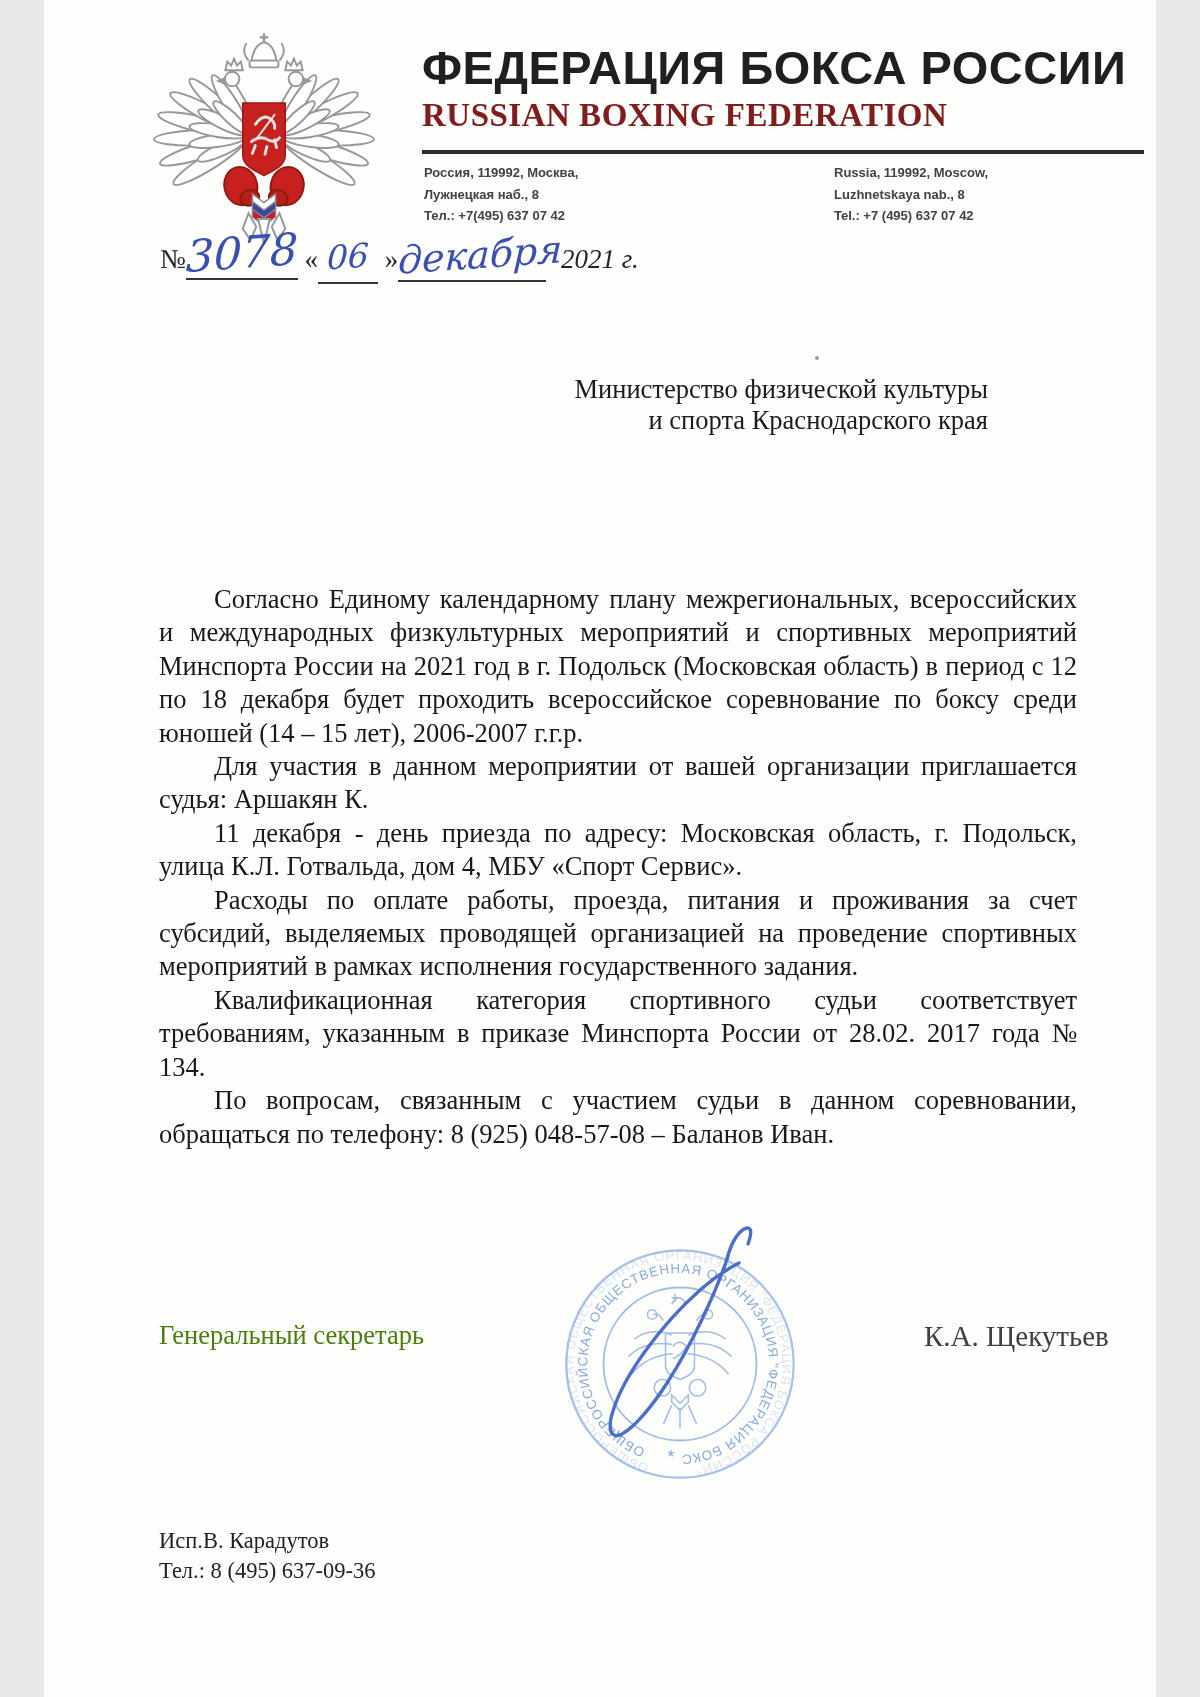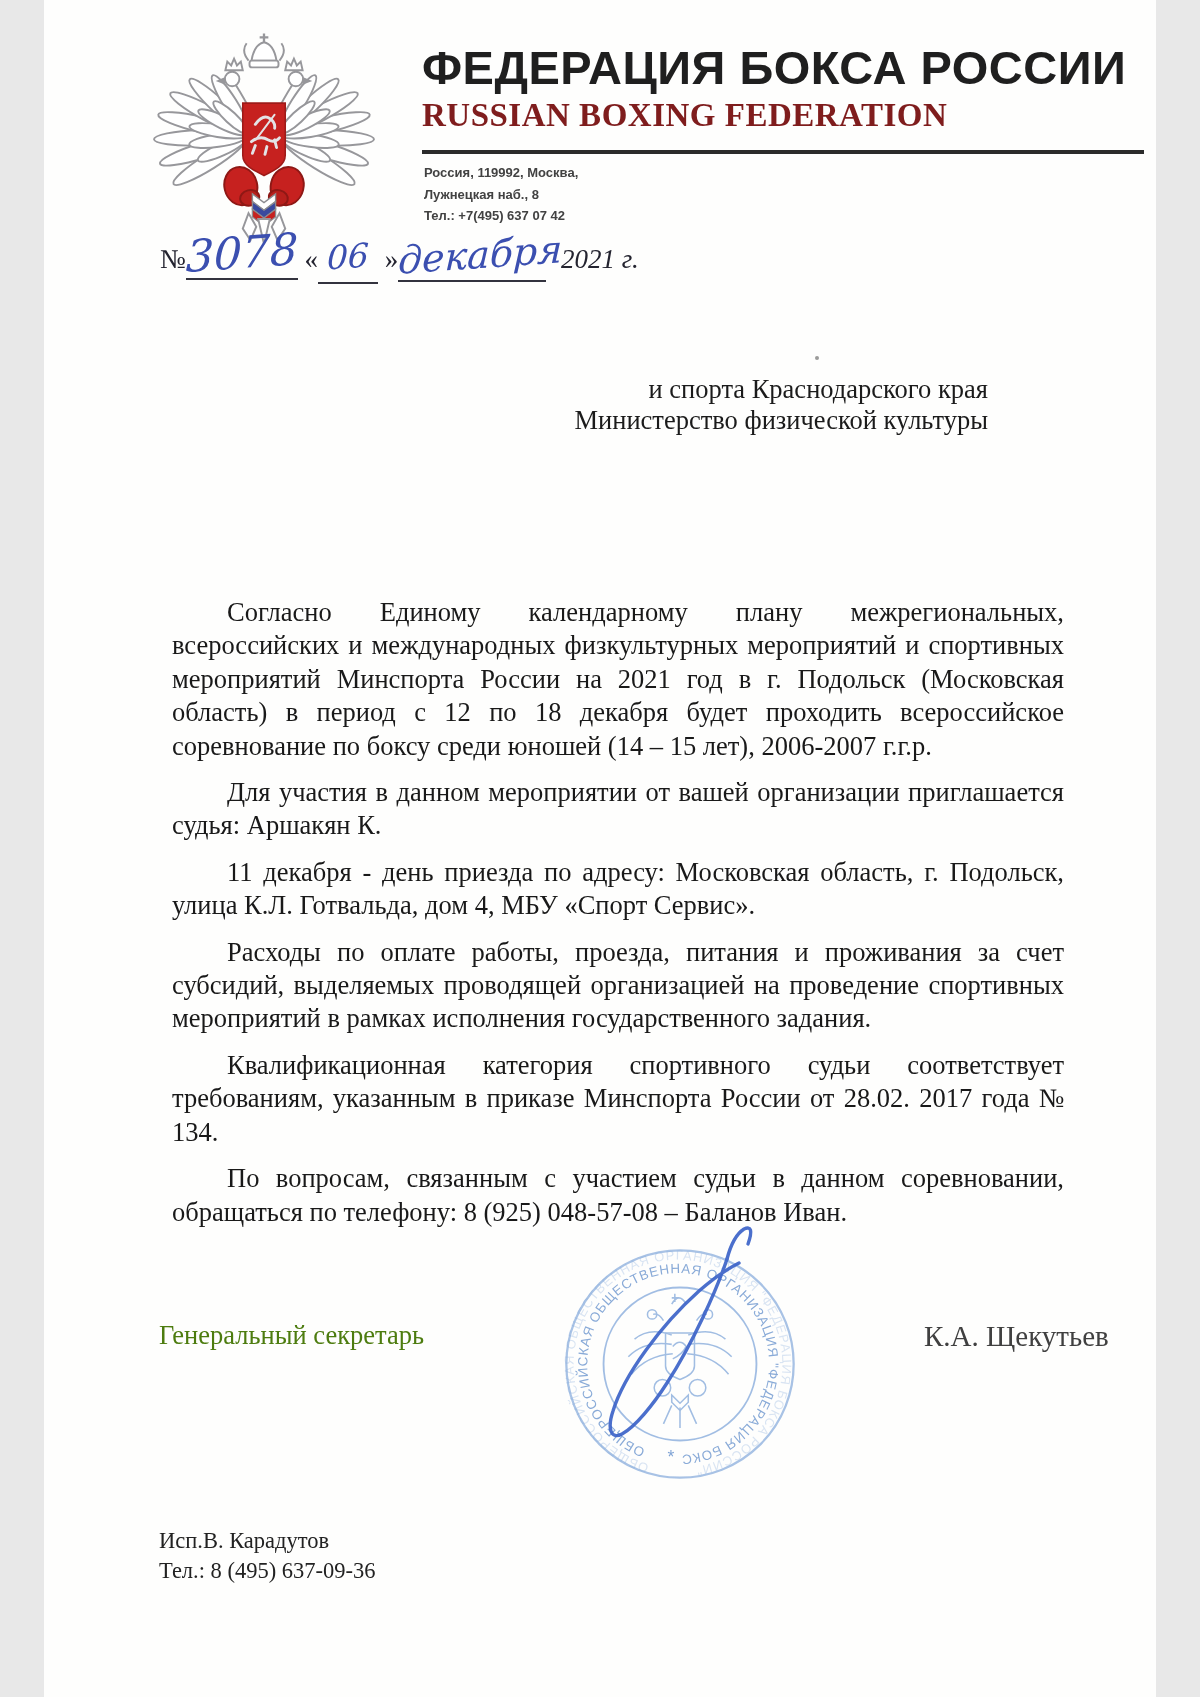--- a/index.html
+++ b/index.html
@@ -50,21 +50,21 @@
   
   .recipient{
     position:absolute;right:168px;top:374px;text-align:right;
     font-size:26.5px;line-height:31px;color:#1b1b1b;
   }
   
   .body-text{
     position:absolute;left:115px;top:583px;width:918px;
     font-size:26.5px;line-height:33.4px;text-align:justify;color:#191919;
   }
-  .body-text p{margin:13px;text-indent:55px;font-family:Liberation Serif, serif;}
+  .body-text p{margin:0;text-indent:55px;font-family:Liberation Serif, serif;}
   
   .sign-title{position:absolute;left:115px;top:1320px;font-size:26.5px;color:#4d7c0f;}
   .sign-name{position:absolute;left:880px;top:1320px;font-size:29px;color:#404040;}
   
   .stamp{position:absolute;left:512px;top:1240px;width:248px;height:248px;}
   .pen-sign{position:absolute;left:468px;top:1198px;width:284px;height:294px;}
   
   .footer{
     position:absolute;left:115px;top:1494px;
     font-size:22.5px;line-height:30px;color:#222;margin-top:32px;
@@ -205,33 +205,38 @@
   </svg>
 
   <div class="org-ru">ФЕДЕРАЦИЯ БОКСА РОССИИ</div>
   <div class="org-en">RUSSIAN BOXING FEDERATION</div>
   <div class="head-rule"></div>
   <div class="addr addr-ru">
     <div>Россия, 119992, Москва,</div>
     <div>Лужнецкая наб., 8</div>
     <div>Тел.: +7(495) 637 07 42</div>
   </div>
+  <div class="addr addr-en">
+    <div>Russia, 119992, Moscow,</div>
+    <div>Luzhnetskaya nab., 8</div>
+    <div>Tel.: +7 (495) 637 07 42</div>
+  </div>
 
   <div class="ref">
     <span class="printed">№</span><span class="blank blank-number"><span class="hand hand-number">3078</span></span>
     <span class="printed">«</span><span class="blank blank-day"><span class="hand hand-day">06</span></span>
     <span class="printed">»</span><span class="blank blank-month"><span class="hand hand-month">декабря</span></span>
     <span class="printed year">2021 г.</span>
   </div>
 
   <div class="speck"></div>
 
   <div class="recipient">
+    <div>Министерство физической культуры</div>
     <div>и спорта Краснодарского края</div>
-    <div>Министерство физической культуры</div>
   </div>
 
   <div class="body-text">
     <p>Согласно Единому календарному плану межрегиональных, всероссийских и международных физкультурных мероприятий и спортивных мероприятий Минспорта России на 2021 год в г. Подольск (Московская область) в период с 12 по 18 декабря будет проходить всероссийское соревнование по боксу среди юношей (14 – 15 лет), 2006-2007 г.г.р.</p>
     <p>Для участия в данном мероприятии от вашей организации приглашается судья: Аршакян К.</p>
     <p>11 декабря - день приезда по адресу: Московская область, г. Подольск, улица К.Л. Готвальда, дом 4, МБУ «Спорт Сервис».</p>
     <p>Расходы по оплате работы, проезда, питания и проживания за счет субсидий, выделяемых проводящей организацией на проведение спортивных мероприятий в рамках исполнения государственного задания.</p>
     <p>Квалификационная категория спортивного судьи соответствует требованиям, указанным в приказе Минспорта России от 28.02. 2017 года № 134.</p>
     <p>По вопросам, связанным с участием судьи в данном соревновании, обращаться по телефону: 8 (925) 048-57-08 – Баланов Иван.</p>
   </div>

